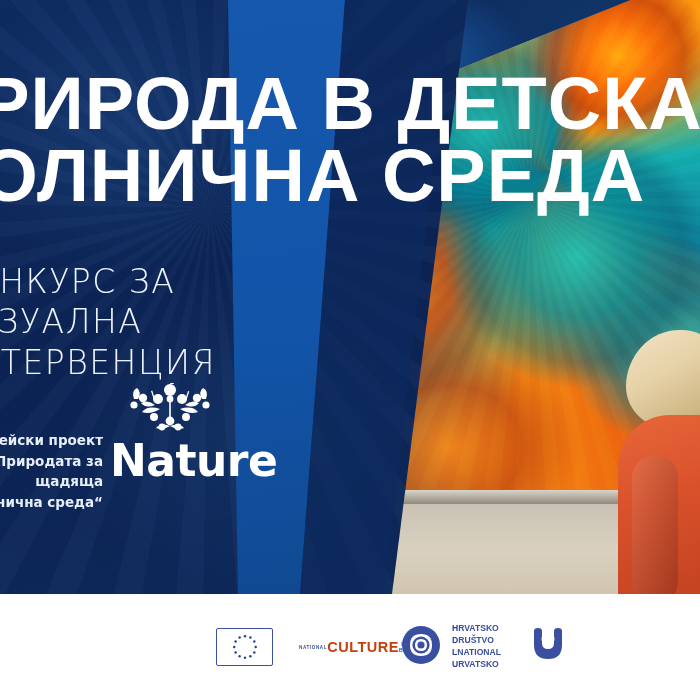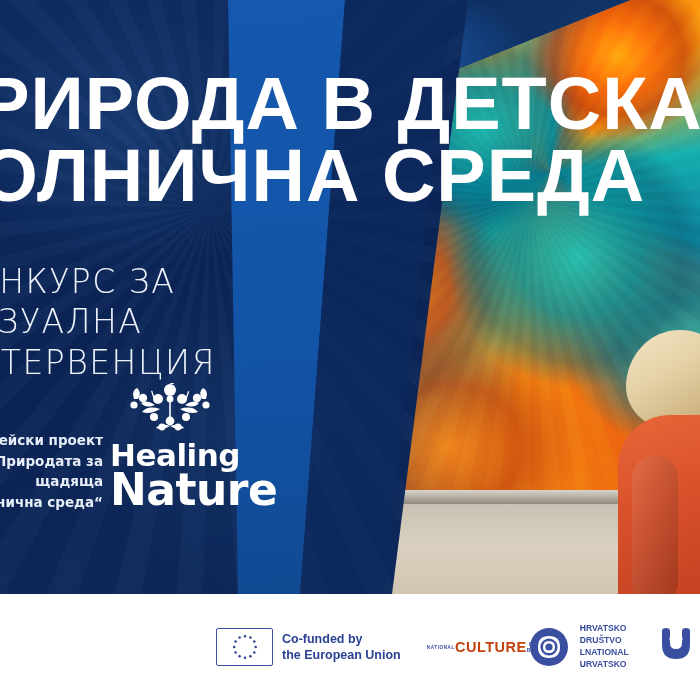--- a/index.html
+++ b/index.html
@@ -147,21 +147,21 @@
   .eu-text {
     margin-left:9px; color:#2b4193; font-size:12.5px; font-weight:bold;
     line-height:1.32; font-family:"Liberation Sans", sans-serif; white-space:nowrap;
   }
 
   .ncf { text-align:center; width:74px; }
   .ncf-sub1 { color:#3b4fa0; font-size:4.6px; letter-spacing:.6px; font-weight:bold; }
   .ncf-main { color:#c2410c; font-size:14.5px; font-weight:bold; letter-spacing:.5px; line-height:1; }
   .ncf-sub2 { color:#3b4fa0; font-size:5px; letter-spacing:.4px; font-weight:bold; }
 
-  .hdlu { display:flex; align-items:center; }
+  .hdlu { display:flex; align-items:flex-start; }
   .hdlu-text { margin-left:9px; font-size:8.6px; line-height:1.38; color:#3b4fa0; font-weight:bold; font-family:"Liberation Sans", sans-serif; }
   .hdlu-text b { color:#2a3f96; }
 
   .nbu { display:flex; align-items:center; }
 </style>
 </head>
 <body>
 
 <div id="poster">
 
@@ -219,21 +219,20 @@
         <circle cx="76" cy="34" r="4"></circle>
         <circle cx="52" cy="44" r="3.4"></circle>
         <circle cx="68" cy="44" r="3.4"></circle>
         <path d="M60 43 q-8 5 -14 2 q5 -6 14 -2Z"></path>
         <path d="M60 43 q8 5 14 2 q-5 -6 -14 -2Z"></path>
         <rect x="41" y="8" width="1.3" height="9" transform="rotate(-18 41 8)"></rect>
         <rect x="78" y="8" width="1.3" height="9" transform="rotate(18 78 8)"></rect>
       </g>
     </svg>
     <div class="hn-word">
-      <span class="w1">Healing</span>
       <span class="w2">Nature</span>
     </div>
   </div>
 
   <div class="footer">
 
     <div class="logo">
       <div class="eu-flagbox">
         <svg width="30" height="30" viewBox="0 0 30 30">
           <g fill="#2b4193">
@@ -244,24 +243,20 @@
             <circle cx="24.3" cy="20.4" r="1.25"></circle>
               <circle cx="20.4" cy="24.3" r="1.25"></circle>
             <circle cx="15" cy="25.7" r="1.25"></circle>
               <circle cx="9.6" cy="24.3" r="1.25"></circle>
             <circle cx="5.6" cy="20.4" r="1.25"></circle>
               <circle cx="4.2" cy="15" r="1.25"></circle>
             <circle cx="5.6" cy="9.6" r="1.25"></circle>
               <circle cx="9.6" cy="5.6" r="1.25"></circle>
           </g>
         </svg>
-      </div>
-      <div class="eu-text">
-        <div>Co-funded by</div>
-        <div>the European Union</div>
       </div>
     </div>
 
     <div class="logo ncf">
       <svg width="62" height="42" viewBox="0 0 62 42">
         <g stroke="#3b4fa0" stroke-width="2.2" fill="none">
           <path d="M14 4 L14 38"></path>
             <path d="M48 4 L48 38"></path>
           <path d="M14 21 L22 21"></path>
             <path d="M40 21 L48 21"></path>

